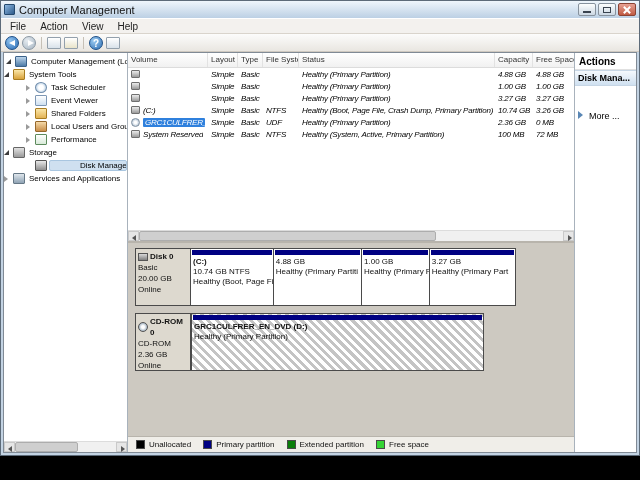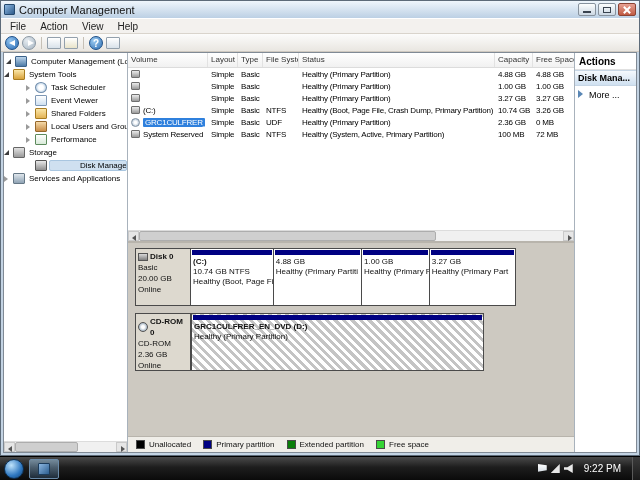--- a/index.html
+++ b/index.html
@@ -69,21 +69,21 @@
   .hs-thumb { position:absolute; top:0; bottom:0; background:#cfcfcf; border:1px solid #adadad; border-radius:2px; }
 
   
   .center-pane { flex:1; display:flex; flex-direction:column; min-width:0; background:#fff; }
   .volume-list { height:190px; flex:none; display:flex; flex-direction:column; border-bottom:2px solid #b8b4ac; }
   .vl-header { height:15px; flex:none; display:flex; background:linear-gradient(#ffffff,#f1f1f1); border-bottom:1px solid #dcdcdc; font-size:8px; color:#333; white-space:nowrap; }
   .vh { border-right:1px solid #e2e2e2; padding:2px 3px 0; overflow:hidden; flex:none; }
   .c-vol{width:80px;} .c-layout{width:30px;} .c-type{width:25px;} .c-fs{width:36px;} .c-status{width:196px;} .c-cap{width:38px;} .c-free{width:44px;}
   .vl-rows { flex:1; overflow:hidden; font-size:8px; letter-spacing:-0.2px; }
   .vl-row { height:12px; display:flex; align-items:center; white-space:nowrap; }
-  .cell { padding:0 3px; overflow:hidden; flex:none; }
+  .cell { padding:0 3px; overflow:hidden; flex:none;font-style:italic; }
   .cell.c-vol { display:flex; align-items:center; }
   .vol-icon { width:9px; height:8px; margin-right:3px; flex:none; }
   .vi-disk { background:linear-gradient(#ececec,#9a9a9a); border:1px solid #707070; border-radius:1px; }
   .vi-dvd  { height:9px; border-radius:50%; background:radial-gradient(circle,#ffffff 25%,#b8c8d8 75%); border:1px solid #8090a0; }
   .vol-name { overflow:hidden; }
   .vol-name.sel { color:#fff; padding:0 2px; border-radius:1px; }
 
   
   .graphic { flex:1; background:#cdc9c1; padding:5px 7px; overflow:hidden; min-height:0; }
   .disk-block { display:flex; height:58px; margin-bottom:7px; }
@@ -100,21 +100,21 @@
 
   
   .legend { height:16px; flex:none; background:#f0eee9; border-top:1px solid #b8b4ac; display:flex; align-items:center; gap:12px; padding:0 8px; font-size:8px; color:#111; }
   .lg-item { display:flex; align-items:center; }
   .lg-box { width:9px; height:9px; border:1px solid #4a4a4a; margin-right:4px; flex:none; }
 
   
   .actions-pane { width:62px; flex:none; border-left:1px solid #a8b2bc; background:#fff; font-size:9px; display:flex; flex-direction:column; }
   .ap-title { font-size:10px; font-weight:bold; padding:3px 4px 2px; border-bottom:1px solid #e0e0e0; }
   .ap-section { background:linear-gradient(#f5f9fd,#cfe0f0); border-top:1px solid #c6d6e5; border-bottom:1px solid #c6d6e5; padding:2px 3px; font-weight:bold; white-space:nowrap; overflow:hidden; }
-  .ap-more { padding:4px 3px; display:flex; align-items:flex-start; white-space:nowrap; overflow:hidden; }
+  .ap-more { padding:4px 3px; display:flex; align-items:flex-start; white-space:nowrap; overflow:hidden;margin-top:21px; }
   .ap-more-ico { width:8px; height:8px; flex:none; margin-right:3px; border-left:5px solid #5a87b5; border-top:4px solid transparent; border-bottom:4px solid transparent; }
 
   
   .taskbar { position:absolute; left:0; right:0; bottom:0; height:24px; background:linear-gradient(#4a4a4a,#1d1d1d 45%,#0a0a0a); border-top:1px solid #000; display:flex; align-items:center; }
   .start-orb { width:20px; height:20px; margin:0 5px 0 4px; flex:none; border-radius:50%; background:radial-gradient(circle at 35% 30%,#bfe3fb,#2e77c0 60%,#123f6e); border:1px solid #0c2f52; }
   .task-btn { width:30px; height:20px; flex:none; border:1px solid #6a8aa8; border-radius:2px; background:linear-gradient(rgba(160,200,230,.55),rgba(60,100,140,.35)); display:flex; align-items:center; justify-content:center; }
   .task-btn-ico { width:12px; height:12px; background:linear-gradient(135deg,#8db8e2,#2c5d8e); border:1px solid #1c3c5c; border-radius:1px; }
   .tray { margin-left:auto; display:flex; align-items:center; gap:4px; height:100%; }
   .tray-ico { width:9px; height:9px; flex:none; }
   .ico-flag { background:linear-gradient(#ffffff,#cfd8e0); clip-path:polygon(0 0,100% 15%,100% 70%,0 85%); }
@@ -401,26 +401,13 @@
         <div class="ap-section">Disk Mana...</div>
         <div class="ap-more">
           <span class="ap-more-ico"></span>
           <span>More ...</span>
         </div>
       </div>
 
     </div>
   </div>
 
-  <div class="taskbar">
-    <span class="start-orb"></span>
-    <span class="task-btn">
-      <span class="task-btn-ico"></span>
-    </span>
-    <span class="tray">
-      <span class="tray-ico ico-flag"></span>
-      <span class="tray-ico ico-net"></span>
-      <span class="tray-ico ico-vol"></span>
-      <span class="clock">9:22 PM</span>
-      <span class="show-desktop"></span>
-    </span>
-  </div>
 </div>
 
 </body></html>

